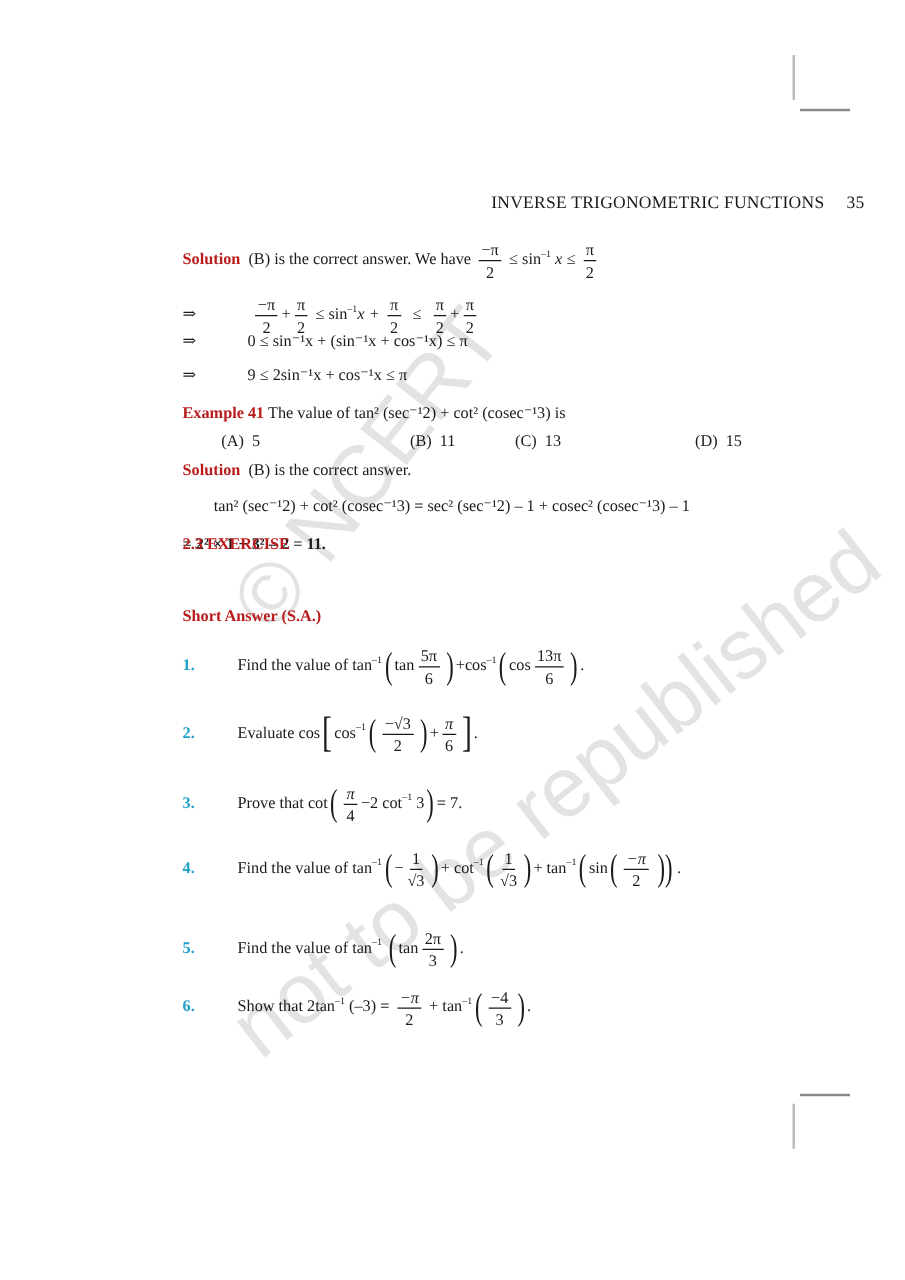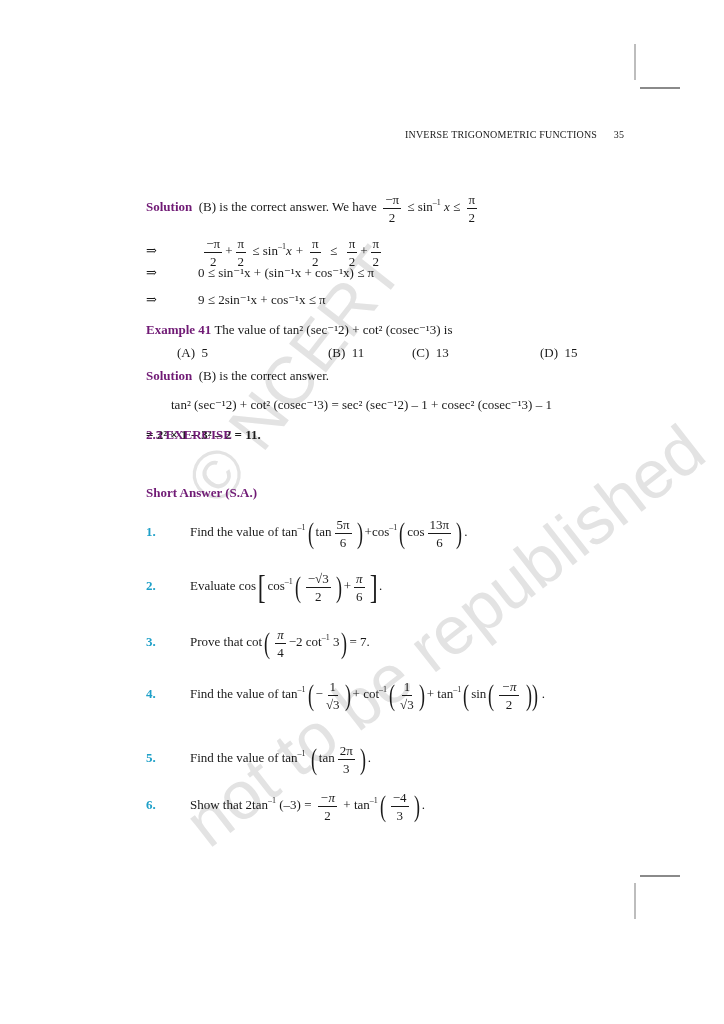--- a/index.html
+++ b/index.html
@@ -1,24 +1,24 @@
 <!DOCTYPE html>
 <html><head>
 <meta charset="utf-8">
 <style>
   html, body { margin:0; padding:0; background:#ffffff; }
   body { width:724px; height:1024px; position:relative; overflow:hidden;
          font-family:"Liberation Serif","DejaVu Serif",serif; color:#1a1a1a; }
   .abs { position:absolute; }
   .crop { position:absolute; background:#bdbdbd; }
   .crop.h { height:2px; background:#8a8a8a; }
-  .header { left:393px; top:129px; font-size:10px; letter-spacing:0.2px; white-space:nowrap;margin-left:12px; }
+  .header { left:393px; top:155px; font-size:14px; letter-spacing:0.2px; white-space:nowrap; }
   .header .pg { margin-left:14px; }
   .line { position:absolute; left:146px; font-size:13px; white-space:nowrap; line-height:18px; }
-  .blue { color:#701a75; font-weight:bold; }
+  .blue { color:#b91c1c; font-weight:bold; }
   .frac { display:inline-flex; flex-direction:column; align-items:center; vertical-align:middle; margin:0 3px; line-height:1; }
   .frac .num { padding:0 2px 2px; border-bottom:1px solid #1a1a1a; }
   .frac .den { padding-top:2px; }
   sup { font-size:8px; vertical-align:6px; line-height:0; }
   .arrow { display:inline-block; width:52px; }
   .paren { display:inline-block; font-size:30px; transform:scaleX(0.6); vertical-align:middle; line-height:1; font-weight:200; }
   .bracket { display:inline-block; font-size:34px; transform:scaleX(0.7); vertical-align:middle; line-height:1; font-weight:200; }
   .num-label { display:inline-block; width:44px; font-weight:bold; color:#1ea0c8; }
   .watermark { position:absolute; color:#e3e3e3; font-family:"Liberation Sans","DejaVu Sans",sans-serif;
                white-space:nowrap; pointer-events:none; }
@@ -85,21 +85,21 @@
 </div>
 
 <div class="line" style="top:321px;">
   <span class="blue">Example 41</span>
   <span>The value of tan² (sec⁻¹2) + cot² (cosec⁻¹3) is</span>
 </div>
 <div class="line opts" style="top:344px;left:0;width:724px;">
   <span class="opt" style="left:177px;"><span>(A)</span>&nbsp;&nbsp;<span>5</span></span>
   <span class="opt" style="left:296px;padding-left:32px;"><span>(B)</span>&nbsp;&nbsp;<span>11</span></span>
   <span class="opt" style="left:412px;"><span>(C)</span>&nbsp;&nbsp;<span>13</span></span>
-  <span class="opt" style="left:540px;"><span>(D)</span>&nbsp;&nbsp;<span>15</span></span>
+  <span class="opt" style="left:556px;"><span>(D)</span>&nbsp;&nbsp;<span>15</span></span>
 </div>
 
 <div class="line" style="top:367px;">
   <span class="blue">Solution</span>
   &nbsp;<span>(B) is the correct answer.</span>
 </div>
 <div class="line" style="top:396px;margin-left:25px;">tan² (sec⁻¹2) + cot² (cosec⁻¹3) = sec² (sec⁻¹2) – 1 + cosec² (cosec⁻¹3) – 1</div>
 <div class="line" style="top:426px;font-weight:bold;">= 2²  × 1 + 3² – 2 = 11.</div>
 
 <div class="line blue" style="top:426px;">2.3 EXERCISE</div>

